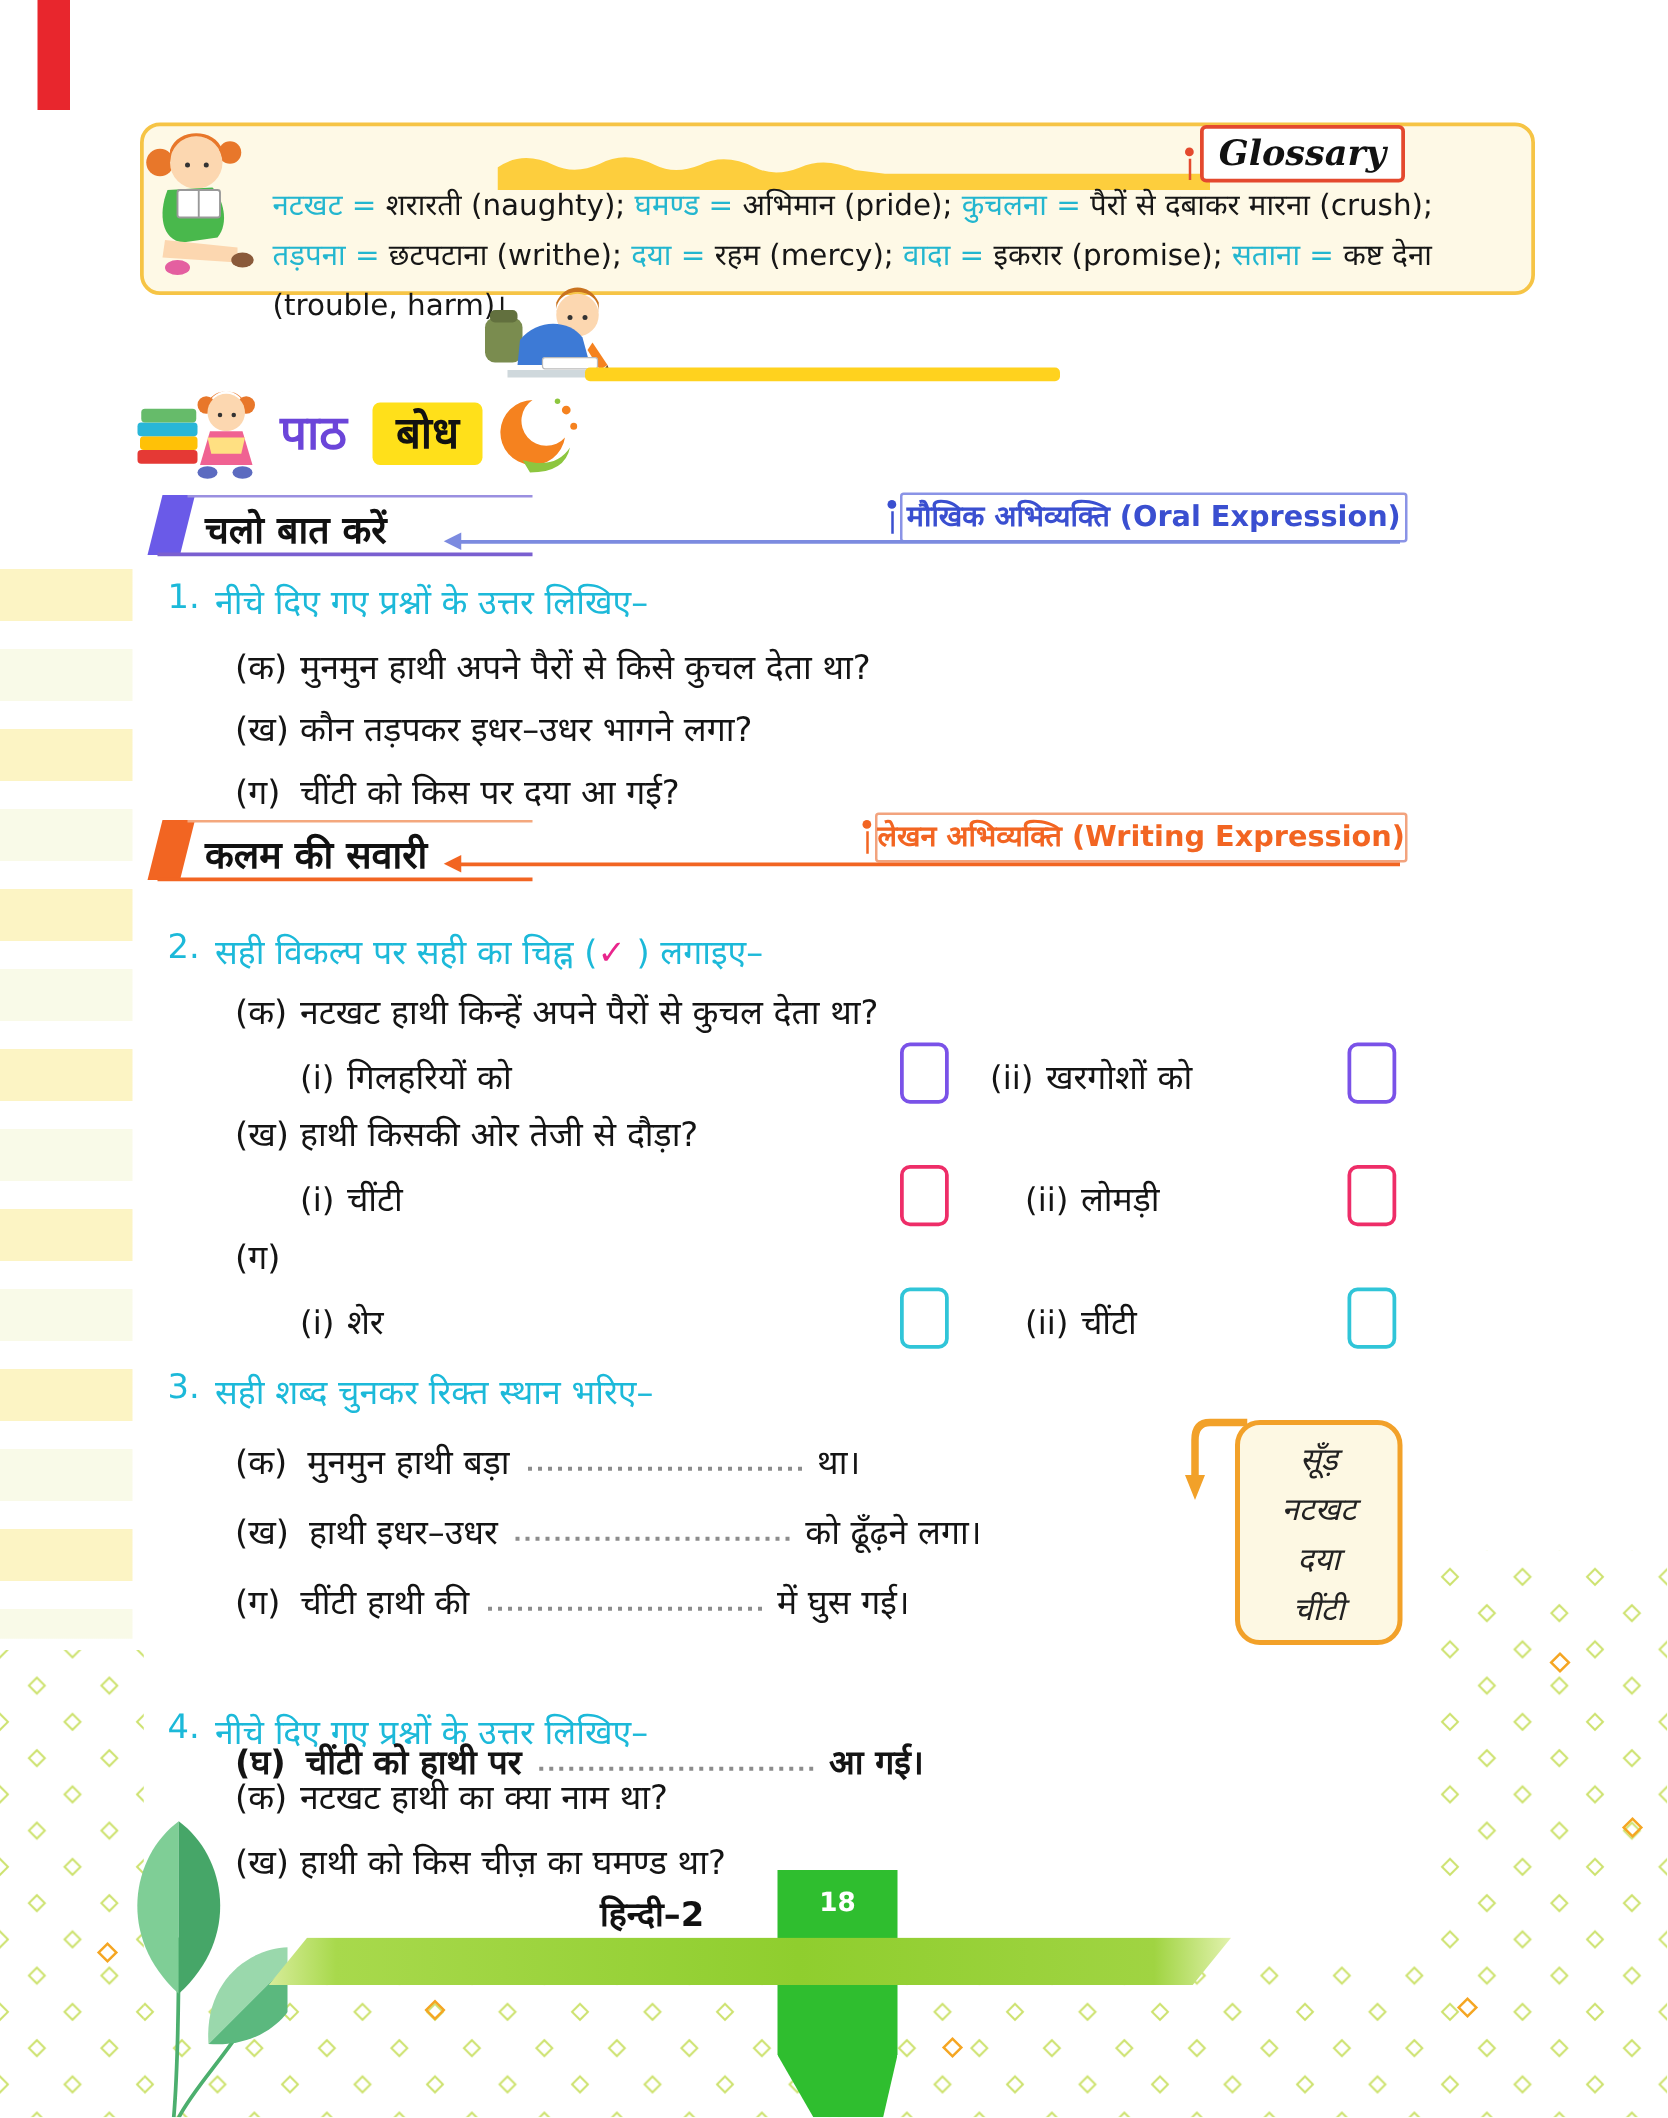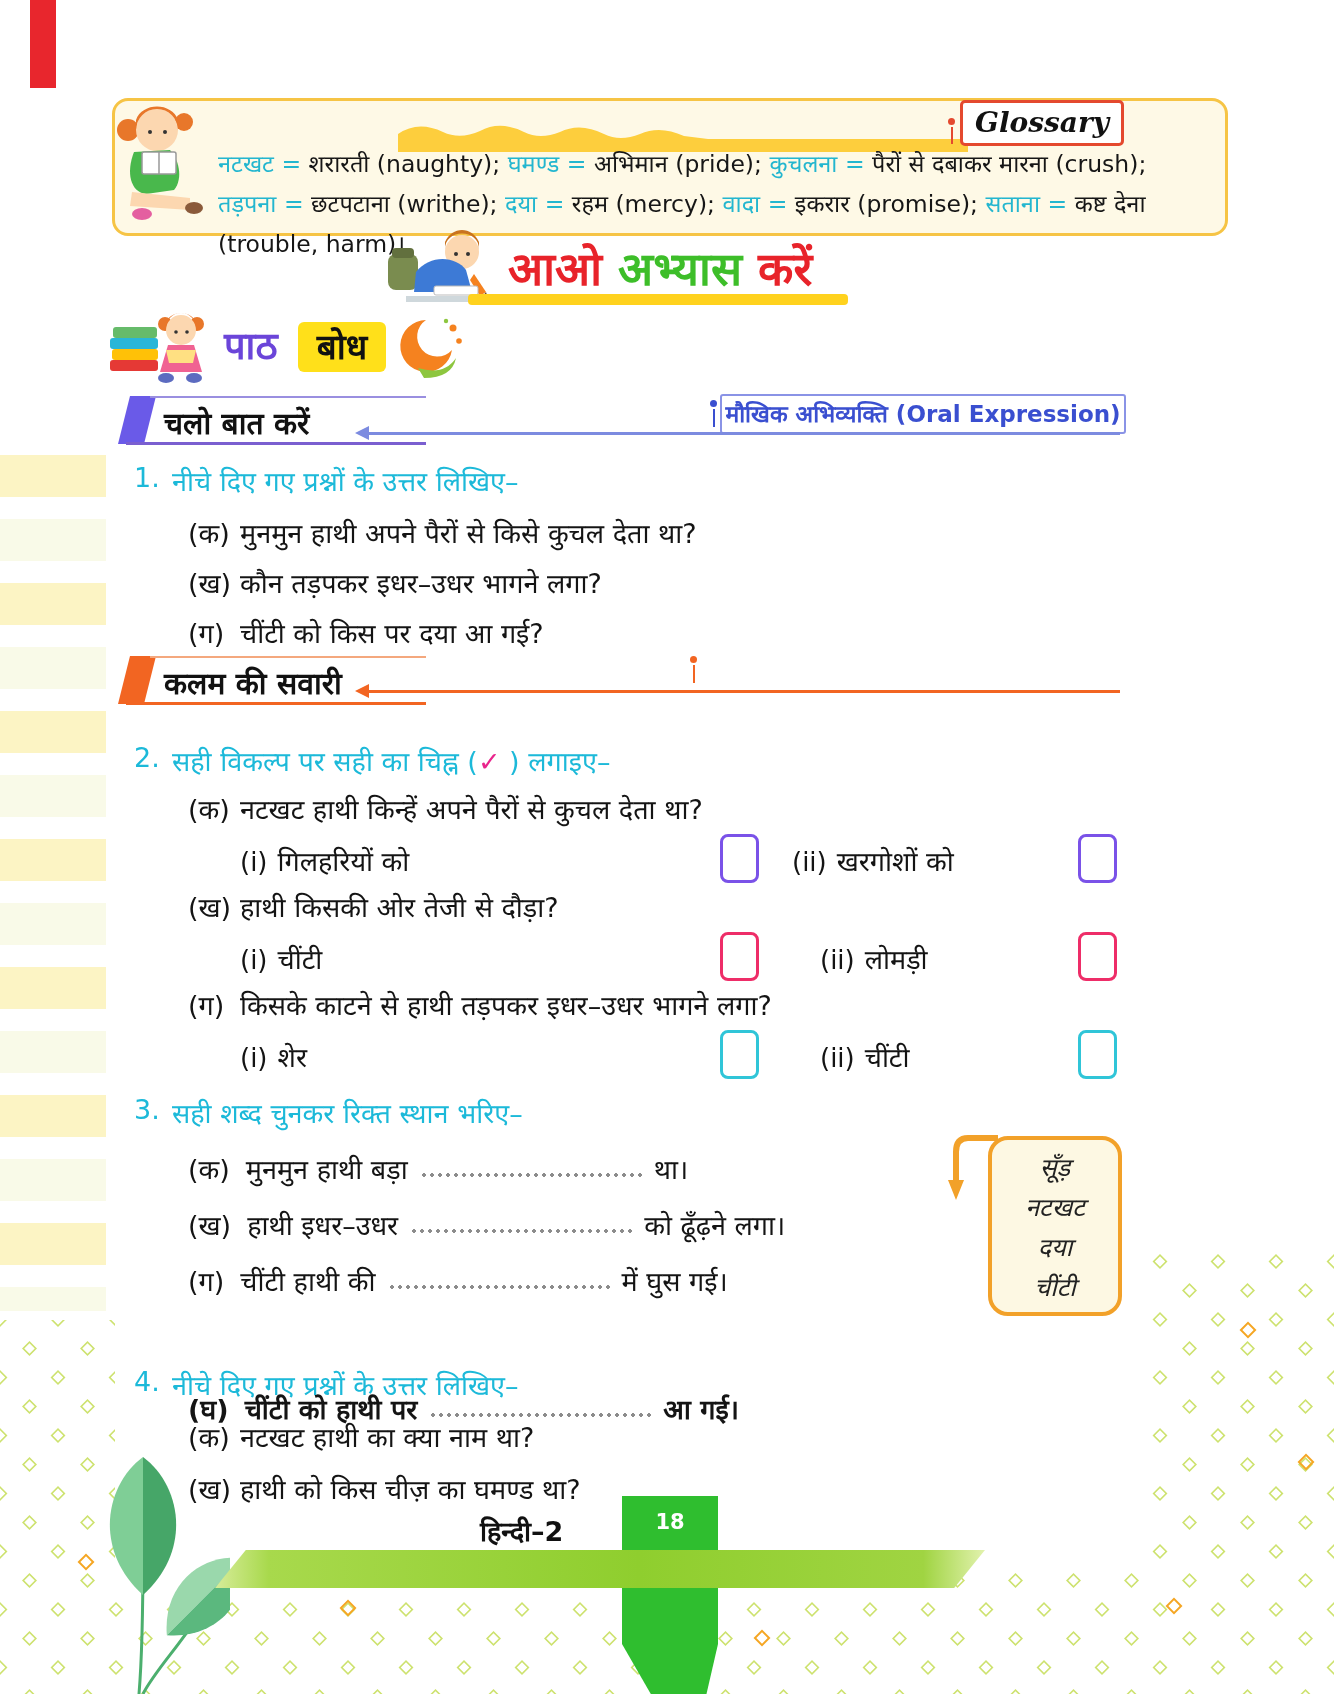--- a/index.html
+++ b/index.html
@@ -140,25 +140,20 @@
     <path d="M63,26 C62,4 98,4 97,26 L97,18 C90,2 70,2 63,18 Z" fill="#c9731f"></path>
     <circle cx="74" cy="30" r="2" fill="#333"></circle>
       <circle cx="86" cy="30" r="2" fill="#333"></circle>
     <path d="M34,48 C48,30 74,32 84,46 L90,68 L32,68 Z" fill="#3d7ad6"></path>
     <polygon points="92,50 104,68 98,72 88,56" fill="#f5821f"></polygon>
     <polygon points="104,68 106,74 100,73" fill="#6b4226"></polygon>
     <rect x="52" y="62" width="44" height="9" rx="2" fill="#fff" stroke="#bbb"></rect>
     <rect x="24" y="72" width="94" height="6" fill="#cfd8dc"></rect>
   </svg>
 
-  <div class="abs banner-text">
-    <span class="w-red">आओ</span>
-    <span class="w-green">अभ्यास</span>
-    <span class="w-red">करें</span>
-  </div>
   <div class="abs banner-bar"></div>
 
   <svg class="abs" style="left:108px;top:308px;width:112px;height:80px;" viewBox="0 0 112 80">
     <rect x="2" y="52" width="48" height="11" rx="3" fill="#e53935"></rect>
     <rect x="4" y="41" width="46" height="11" rx="3" fill="#ffc107"></rect>
     <rect x="2" y="30" width="48" height="11" rx="3" fill="#29b6d8"></rect>
     <rect x="5" y="19" width="44" height="11" rx="3" fill="#66bb6a"></rect>
     <circle cx="57" cy="16" r="7" fill="#e8772a"></circle>
     <circle cx="89" cy="16" r="7" fill="#e8772a"></circle>
     <circle cx="73" cy="22" r="15" fill="#fcd7b0"></circle>
@@ -206,20 +201,23 @@
   <div class="abs sublabel" style="top:614px;">(ग)</div>
   <div class="abs subtext" style="top:614px;">चींटी को किस पर दया आ गई?</div>
 
   <div class="abs sec-bar" style="left:124px;top:656px;background:#f26522;"></div>
   <div class="abs" style="left:150px;top:656px;width:276px;height:1.5px;background:#f4a87e;"></div>
   <div class="abs sec-title" style="left:164px;top:662px;">कलम की सवारी</div>
   <div class="abs sec-underline" style="left:126px;top:702px;width:300px;background:#f26522;"></div>
 
   <div class="abs" style="left:690px;top:656px;width:7px;height:7px;border-radius:50%;background:#f26522;"></div>
   <div class="abs" style="left:693px;top:665px;width:2px;height:18px;background:#f26522;"></div>
+  <div class="abs tag-box" style="left:700px;top:650px;width:426px;border:2px solid #f2a37e;color:#f26522;">
+    <span>लेखन अभिव्यक्ति (Writing Expression)</span>
+  </div>
   <div class="abs tag-arrow-line" style="left:368px;top:690px;width:752px;background:#f26522;"></div>
   <div class="abs arrowhead" style="left:355px;top:684px;border-right:14px solid #f26522;"></div>
 
   <div class="abs qhead" style="left:0;top:742px;">
     <span class="qnum">2.</span>
     <span class="qtext"><span>सही विकल्प पर सही का चिह्न (</span><span class="checkmark">✓</span><span> ) लगाइए–</span></span>
   </div>
 
   <div class="abs sublabel" style="top:790px;">(क)</div>
   <div class="abs subtext" style="top:790px;">नटखट हाथी किन्हें अपने पैरों से कुचल देता था?</div>
@@ -233,21 +231,20 @@
   <div class="abs sublabel" style="top:888px;">(ख)</div>
   <div class="abs subtext" style="top:888px;">हाथी किसकी ओर तेजी से दौड़ा?</div>
   <div class="abs optrow" style="top:940px;">
     <span class="abs" style="left:0;top:0;"><span class="optnum">(i)</span><span class="opttext">चींटी</span></span>
     <span class="abs" style="left:480px;top:-8px;"><span class="cb" style="border-color:#ee2d68"></span></span>
     <span class="abs" style="left:580px;top:0;"><span class="optnum">(ii)</span><span class="opttext">लोमड़ी</span></span>
     <span class="abs" style="left:838px;top:-8px;"><span class="cb" style="border-color:#ee2d68"></span></span>
   </div>
 
   <div class="abs sublabel" style="top:986px;">(ग)</div>
-  <div class="abs subtext" style="top:986px;">किसके काटने से हाथी तड़पकर इधर–उधर भागने लगा?</div>
   <div class="abs optrow" style="top:1038px;">
     <span class="abs" style="left:0;top:0;"><span class="optnum">(i)</span><span class="opttext">शेर</span></span>
     <span class="abs" style="left:480px;top:-8px;"><span class="cb" style="border-color:#30c5d8"></span></span>
     <span class="abs" style="left:580px;top:0;"><span class="optnum">(ii)</span><span class="opttext">चींटी</span></span>
     <span class="abs" style="left:838px;top:-8px;"><span class="cb" style="border-color:#30c5d8"></span></span>
   </div>
 
   <div class="abs qhead" style="left:0;top:1094px;">
     <span class="qnum">3.</span>
     <span class="qtext">सही शब्द चुनकर रिक्त स्थान भरिए–</span>

